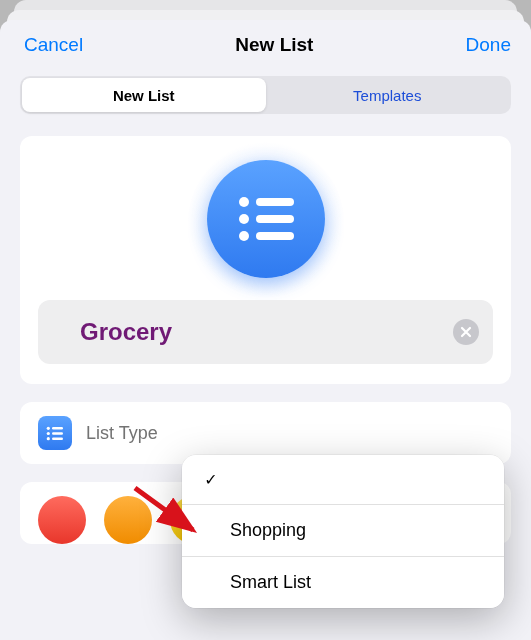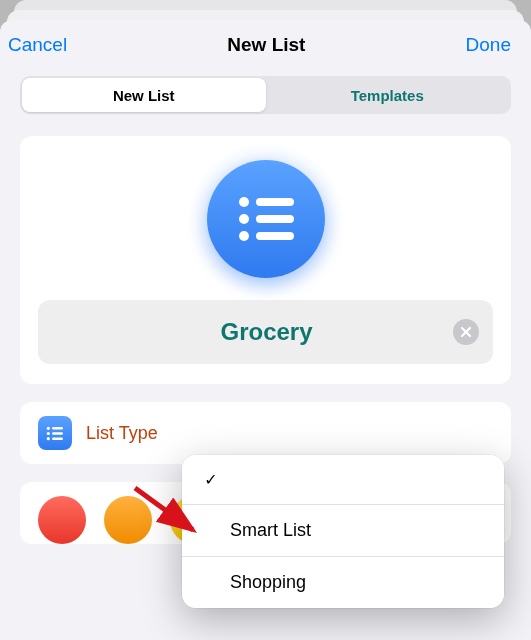--- a/index.html
+++ b/index.html
@@ -30,21 +30,21 @@
     position: absolute;
     top: 20px; left: 0; right: 0; bottom: 0;
     background: #f2f2f7;
     border-radius: 12px 12px 0 0;
     overflow: hidden;
   }
   .nav {
     display: flex;
     align-items: center;
     justify-content: space-between;
-    padding: 14px 20px 12px 8px;
+    padding: 14px 20px 12px 24px;
   }
   .nav-btn {
     color: #007aff;
     font-size: 19px;
     background: none;
     border: none;
     cursor: pointer;
   }
   .nav-btn.done { font-weight: 400; }
   .nav-title {
@@ -68,21 +68,21 @@
     font-size: 15px;
     font-weight: 600;
     color: #000;
     border-radius: 8px;
     cursor: pointer;
   }
   .seg-item.active {
     background: #fff;
     box-shadow: 0 1px 3px rgba(0,0,0,0.12);
   }
-  .seg-item:not(.active) { color: #0f766e; font-weight: 700; }
+  .seg-item:not(.active) { color: #1d4ed8; font-weight: 400; }
   .card {
     background: #fff;
     border-radius: 12px;
     margin: 22px 20px 0 20px;
     padding: 24px 18px 20px 18px;
   }
   .icon-badge-wrap {
     display: flex;
     justify-content: center;
     margin-bottom: 22px;
@@ -111,24 +111,24 @@
     height: 64px;
     display: flex;
     align-items: center;
     padding: 0 14px;
     position: relative;
   }
   .name-input {
     flex: 1;
     border: none;
     background: transparent;
-    text-align: center;
+    text-align: left;
     font-size: 24px;
     font-weight: 700;
-    color: #0f766e;
+    color: #701a75;
     outline: none;
     padding-left: 28px;
   }
   .clear-btn {
     width: 26px; height: 26px;
     border-radius: 50%;
     background: #c7c7cc;
     display: flex;
     align-items: center;
     justify-content: center;
@@ -147,21 +147,21 @@
   .type-mini-badge {
     width: 34px; height: 34px;
     border-radius: 8px;
     background: linear-gradient(180deg, #5aa2ff 0%, #2f7af0 100%);
     display: flex;
     align-items: center;
     justify-content: center;
   }
   .type-label {
     font-size: 18px;
-    color: #c2410c;
+    color: #737373;
   }
   .color-row {
     background: #fff;
     border-radius: 12px;
     margin: 18px 20px 0 20px;
     padding: 14px 18px 0 18px;
     display: flex;
     gap: 18px;
   }
   .color-swatch {
@@ -269,25 +269,25 @@
     </div>
 
   </div>
 
   <div class="popup">
     <div class="popup-item">
       <span class="popup-check">✓</span>
     </div>
     <div class="popup-item">
       <span class="popup-check"></span>
-      <span>Smart List</span>
+      <span>Shopping</span>
     </div>
     <div class="popup-item">
       <span class="popup-check"></span>
-      <span>Shopping</span>
+      <span>Smart List</span>
     </div>
   </div>
 
   <svg class="arrow-annot" width="90" height="70">
     <defs>
       <marker id="ah" markerWidth="10" markerHeight="10" refX="7" refY="3" orient="auto">
         <path d="M0,0 L8,3 L0,6 Z" fill="#d8121b"></path>
       </marker>
     </defs>
     <path d="M10,8 Q40,30 68,50" stroke="#d8121b" stroke-width="5" fill="none" marker-end="url(#ah)"></path>

